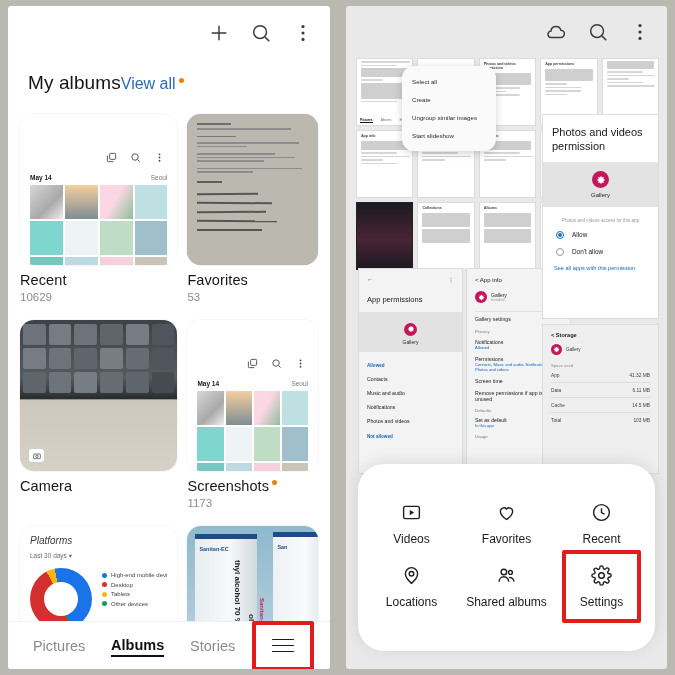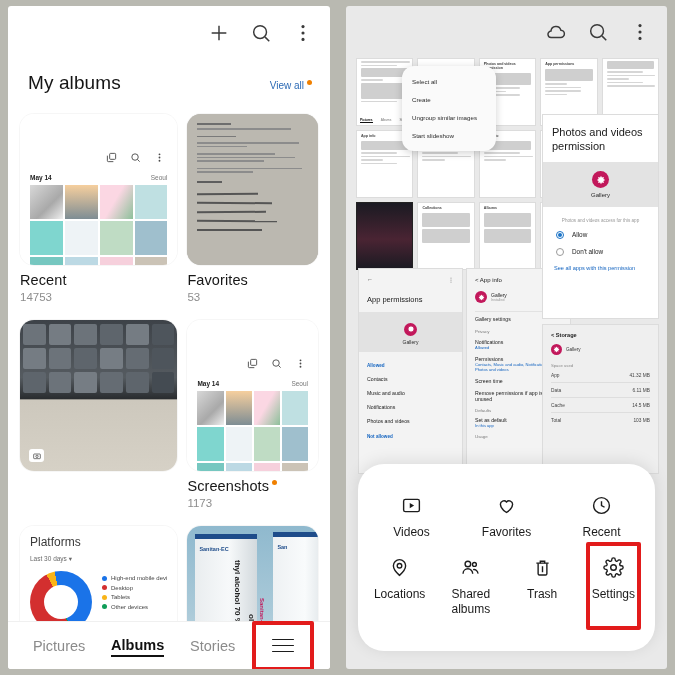--- a/index.html
+++ b/index.html
@@ -27,25 +27,25 @@
   .toolbar {
     position: absolute; top: 0; left: 0; right: 0; height: 54px;
     display: flex; align-items: center; justify-content: flex-end;
     gap: 20px; padding-right: 16px;
   }
   .tb-icon { width: 22px; height: 22px; display: block; color: #3a3a3a; cursor: pointer; }
 
   
   .albums-head {
     position: absolute; top: 66px; left: 0; right: 0;
-    display: flex; align-items: baseline; justify-content: space-between;
+    display: flex; align-items: baseline; 
     padding: 0 18px 0 20px;
   }
   .albums-title { font-size: 19px; color: #151515; font-weight: 400; letter-spacing: .1px; }
-  .view-all { font-size: 10px; color: #2d6bb5; position: relative; cursor: pointer; }
+  .view-all { font-size: 16px; color: #2d6bb5; position: relative; cursor: pointer; }
   .dot-badge {
     display: inline-block; width: 5px; height: 5px; border-radius: 50%;
     background: #f08000; vertical-align: super; margin-left: 3px;
   }
 
   
   .album-grid {
     position: absolute; top: 108px; left: 0; right: 0; bottom: 48px;
     display: grid; grid-template-columns: 1fr 1fr; gap: 10px 10px;
     padding: 0 12px;
@@ -82,21 +82,21 @@
   
   .cam-img { width:100%; height:100%; position:relative; }
   .cam-badge {
     position:absolute; left:9px; bottom:9px; width:15px; height:13px;
     background:#fff; border-radius:3px; display:flex; align-items:center; justify-content:center;
   }
   .cam-badge svg { width:8px; height:8px; color:#333; }
 
   
   .chart-card { width:100%; height:100%; background:#fff; padding:9px 10px; position:relative;}
-  .chart-title { font-size:12px; color:#3a3a3a; }
+  .chart-title { font-size:10px; color:#3a3a3a;font-style:italic; }
   .chart-sub { font-size:6.5px; color:#6a6a6a; margin-top:6px; }
   .chart-body { display:flex; align-items:flex-start; margin-top:8px; }
   .donut { width:62px; height:62px; border-radius:50%; flex:none; }
   .donut::after{ content:""; display:block; width:34px; height:34px; background:#fff;
                  border-radius:50%; margin:14px auto 0; }
   .legend { margin-left:10px; padding-top:4px; }
   .legend-row { display:flex; align-items:center; gap:4px; margin-bottom:3.5px; }
   .legend-swatch { width:5px; height:5px; border-radius:50%; flex:none; }
   .legend-label { font-size:6px; color:#444; white-space:nowrap; }
 
@@ -273,21 +273,21 @@
                 <div class="ph" style="background:#bfdcc4"></div>
                 <div class="ph" style="background:#9fbfcd"></div>
                 <div class="ph" style="background:#76c7c0"></div>
                 <div class="ph" style="background:#bcd9e4"></div>
                 <div class="ph" style="background:#f6d0dc"></div>
                 <div class="ph" style="background:#cbc3b6"></div>
               </div>
             </div>
           </div>
           <div class="album-name">Recent</div>
-          <div class="album-count">14753</div>
+          <div class="album-count">10629</div>
         </div>
 
         <div class="album-cell">
           <div class="album-thumb" style="background:#b6b3ab;display:flex;align-items:center;justify-content:center;">
             <div style="width:100%;height:100%;background:#bbb8b0;padding:9px 10px;filter:blur(.4px);">
               <div style="height:2px;background:#6e6e6e;width:30%;margin-bottom:3px;"></div>
               <div style="height:1.5px;background:#8c8c8c;width:85%;margin-bottom:6px;"></div>
               <div style="height:1.5px;background:#7a7a7a;width:35%;margin-bottom:5px;"></div>
               <div style="height:1.5px;background:#8c8c8c;width:92%;margin-bottom:2px;"></div>
               <div style="height:1.5px;background:#8c8c8c;width:45%;margin-bottom:6px;"></div>
@@ -332,20 +332,21 @@
                   <div style="background:#444b52;border-radius:2px;"></div>
               </div>
               <div class="cam-badge">
                 <svg viewBox="0 0 24 24" fill="none" stroke="currentColor" stroke-width="2">
                     <rect x="2" y="6" width="20" height="14" rx="2"></rect>
                     <circle cx="12" cy="13" r="3.5"></circle>
                   </svg>
               </div>
             </div>
           </div>
+          <div class="album-name">Camera</div>
         </div>
 
         <div class="album-cell">
           <div class="album-thumb">
             <div class="mini-card">
               <div class="mini-toolbar">
                 <svg viewBox="0 0 24 24" fill="none" stroke="currentColor" stroke-width="2">
                     <rect x="8" y="3" width="13" height="13" rx="2"></rect>
                     <path d="M3 8v11a2 2 0 0 0 2 2h11"></path>
                   </svg>
@@ -721,29 +722,20 @@
             <svg viewBox="0 0 24 24" fill="none" stroke="currentColor" stroke-width="1.6">
                 <circle cx="9" cy="8" r="3.2"></circle>
                 <circle cx="16.5" cy="8.5" r="2.2"></circle>
                 <path d="M3.5 19a5.5 5.5 0 0 1 11 0"></path>
                 <path d="M15 14.5a4.5 4.5 0 0 1 5.5 4.5"></path>
               </svg>
             <span class="sheet-label">Shared albums</span>
           </div>
           <div class="sheet-cell">
             <svg viewBox="0 0 24 24" fill="none" stroke="currentColor" stroke-width="1.6">
-                <path d="M5 7h14"></path>
-                <path d="M7 7v12a1.5 1.5 0 0 0 1.5 1.5h7A1.5 1.5 0 0 0 17 19V7"></path>
-                <path d="M9.5 7V4.8h5V7"></path>
-                <path d="M12 10.5v7"></path>
-              </svg>
-            <span class="sheet-label">Trash</span>
-          </div>
-          <div class="sheet-cell">
-            <svg viewBox="0 0 24 24" fill="none" stroke="currentColor" stroke-width="1.6">
                 <circle cx="12" cy="12" r="3.2"></circle>
                 <path d="M19.4 15a1.6 1.6 0 0 0 .3 1.8l.1.1a2 2 0 1 1-2.8 2.8l-.1-.1a1.6 1.6 0 0 0-1.8-.3 1.6 1.6 0 0 0-1 1.5V21a2 2 0 1 1-4 0v-.1a1.6 1.6 0 0 0-1-1.5 1.6 1.6 0 0 0-1.8.3l-.1.1A2 2 0 1 1 4.4 17l.1-.1a1.6 1.6 0 0 0 .3-1.8 1.6 1.6 0 0 0-1.5-1H3a2 2 0 1 1 0-4h.1a1.6 1.6 0 0 0 1.5-1 1.6 1.6 0 0 0-.3-1.8l-.1-.1A2 2 0 1 1 7 4.4l.1.1a1.6 1.6 0 0 0 1.8.3H9a1.6 1.6 0 0 0 1-1.5V3a2 2 0 1 1 4 0v.1a1.6 1.6 0 0 0 1 1.5 1.6 1.6 0 0 0 1.8-.3l.1-.1A2 2 0 1 1 19.6 7l-.1.1a1.6 1.6 0 0 0-.3 1.8V9a1.6 1.6 0 0 0 1.5 1H21a2 2 0 1 1 0 4h-.1a1.6 1.6 0 0 0-1.5 1z"></path>
               </svg>
             <span class="sheet-label">Settings</span>
             <div class="redbox redbox-settings"></div>
           </div>
         </div>
       </div>
 
     </div>

